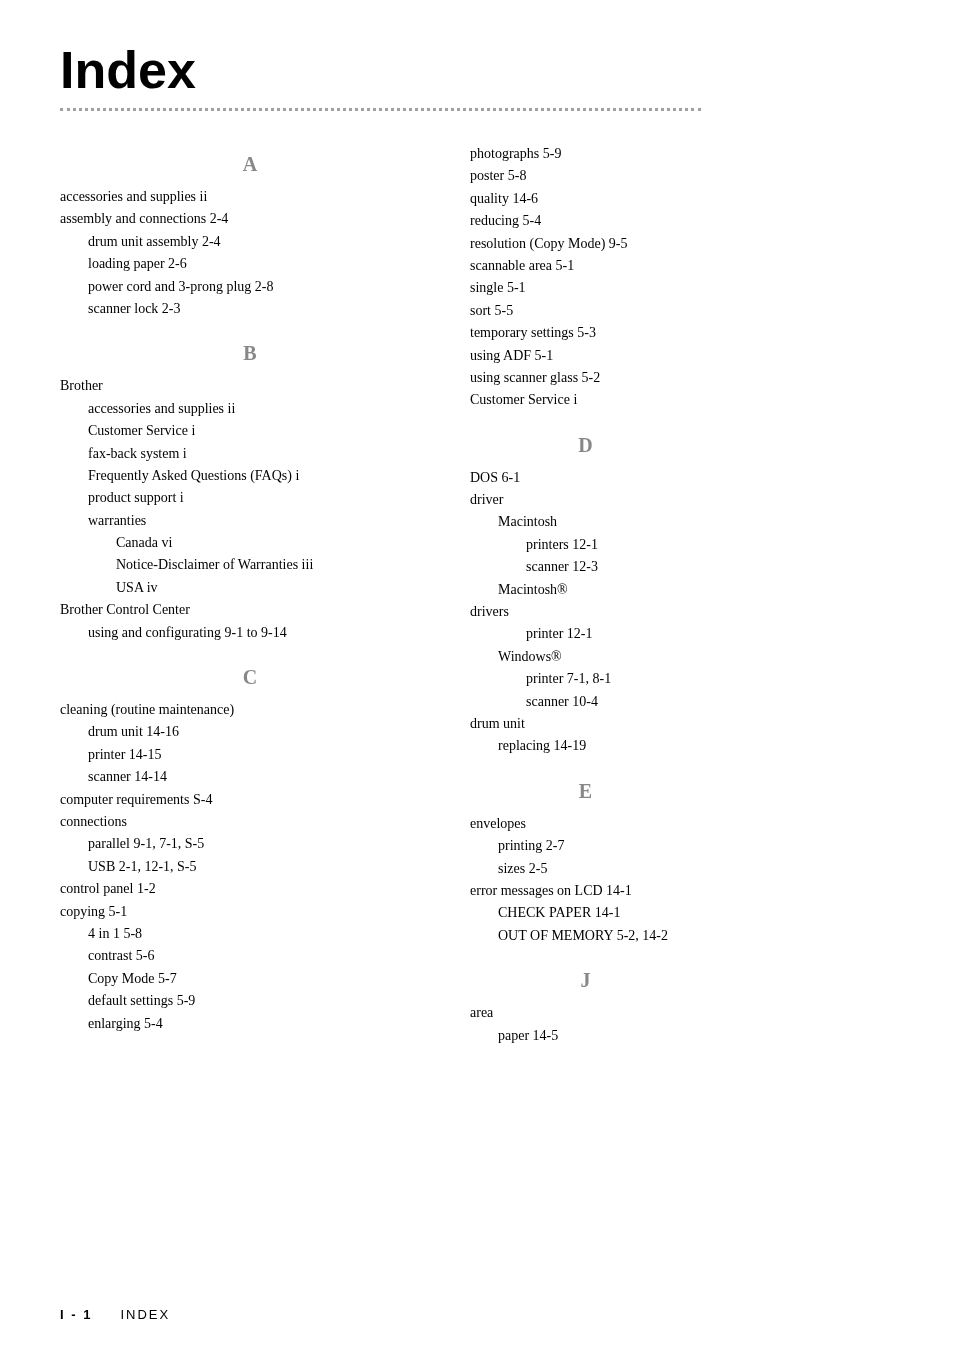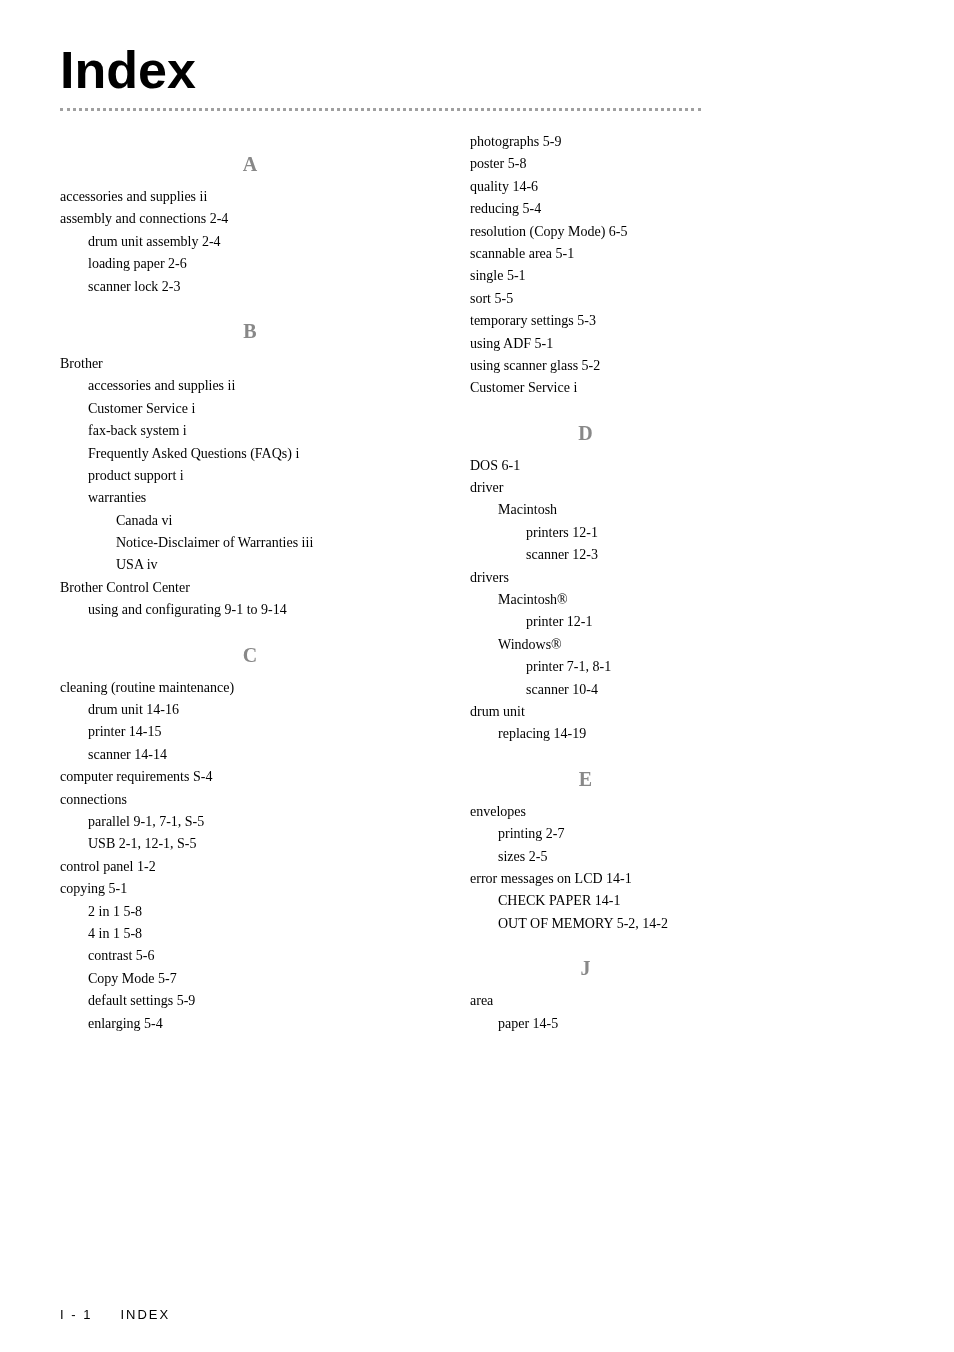--- a/index.html
+++ b/index.html
@@ -84,40 +84,41 @@
       position: absolute;
       bottom: 30px;
       left: 60px;
       font-size: 13px;
       font-family: Arial, sans-serif;
       letter-spacing: 2px;
       color: #000;
     }
 
     .footer-bold {
-      font-weight: normal;
+      font-weight: bold;
     }
   </style>
 </head>
 <body>
 
 <div class="page">
   <h1 class="page-title">Index</h1>
   <hr class="dotted-rule">
 
   <div class="two-col">
 
     <div class="col-left">
 
       <div class="section-gap">
         <div class="section-letter">A</div>
         <div class="index-entry">accessories and supplies ii</div>
         <div class="index-entry">assembly and connections 2-4</div>
         <div class="index-entry indent-1">drum unit assembly 2-4</div>
         <div class="index-entry indent-1">loading paper 2-6</div>
+        <div class="index-entry indent-1">power cord and 3-prong plug 2-8</div>
         <div class="index-entry indent-1">scanner lock 2-3</div>
       </div>
 
       <div class="section-gap">
         <div class="section-letter">B</div>
         <div class="index-entry">Brother</div>
         <div class="index-entry indent-1">accessories and supplies ii</div>
         <div class="index-entry indent-1">Customer Service i</div>
         <div class="index-entry indent-1">fax-back system i</div>
         <div class="index-entry indent-1">Frequently Asked Questions (FAQs) i</div>
@@ -135,56 +136,55 @@
         <div class="index-entry">cleaning (routine maintenance)</div>
         <div class="index-entry indent-1">drum unit 14-16</div>
         <div class="index-entry indent-1">printer 14-15</div>
         <div class="index-entry indent-1">scanner 14-14</div>
         <div class="index-entry">computer requirements S-4</div>
         <div class="index-entry">connections</div>
         <div class="index-entry indent-1">parallel 9-1, 7-1, S-5</div>
         <div class="index-entry indent-1">USB 2-1, 12-1, S-5</div>
         <div class="index-entry">control panel 1-2</div>
         <div class="index-entry">copying 5-1</div>
-        <div class="index-entry indent-1">2 in 1 5-8</div>
         <div class="index-entry indent-1">4 in 1 5-8</div>
         <div class="index-entry indent-1">contrast 5-6</div>
         <div class="index-entry indent-1">Copy Mode 5-7</div>
         <div class="index-entry indent-1">default settings 5-9</div>
         <div class="index-entry indent-1">enlarging 5-4</div>
       </div>
 
     </div>
 
     <div class="col-right">
 
-      <div class="section-gap" style="margin-top:0">
+      <div class="section-gap" style="margin-top:12px">
         <div class="index-entry">photographs 5-9</div>
         <div class="index-entry">poster 5-8</div>
         <div class="index-entry">quality 14-6</div>
         <div class="index-entry">reducing 5-4</div>
-        <div class="index-entry">resolution (Copy Mode) 6-5</div>
+        <div class="index-entry">resolution (Copy Mode) 9-5</div>
         <div class="index-entry">scannable area 5-1</div>
         <div class="index-entry">single 5-1</div>
         <div class="index-entry">sort 5-5</div>
         <div class="index-entry">temporary settings 5-3</div>
         <div class="index-entry">using ADF 5-1</div>
         <div class="index-entry">using scanner glass 5-2</div>
         <div class="index-entry">Customer Service i</div>
       </div>
 
       <div class="section-gap">
         <div class="section-letter">D</div>
         <div class="index-entry">DOS 6-1</div>
         <div class="index-entry">driver</div>
         <div class="index-entry indent-1">Macintosh</div>
         <div class="index-entry indent-2">printers 12-1</div>
         <div class="index-entry indent-2">scanner 12-3</div>
+        <div class="index-entry indent-1">Macintosh®</div>
         <div class="index-entry">drivers</div>
-        <div class="index-entry indent-1">Macintosh®</div>
         <div class="index-entry indent-2">printer 12-1</div>
         <div class="index-entry indent-1">Windows®</div>
         <div class="index-entry indent-2">printer 7-1, 8-1</div>
         <div class="index-entry indent-2">scanner 10-4</div>
         <div class="index-entry">drum unit</div>
         <div class="index-entry indent-1">replacing 14-19</div>
       </div>
 
       <div class="section-gap">
         <div class="section-letter">E</div>

